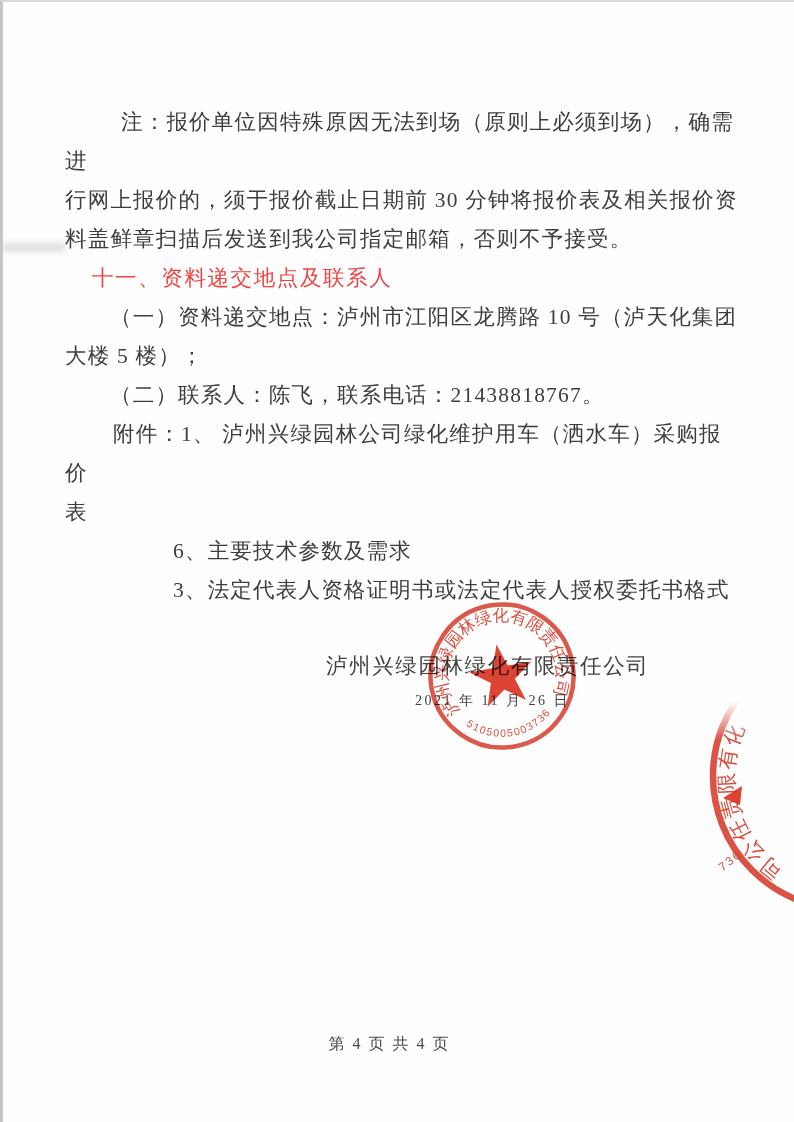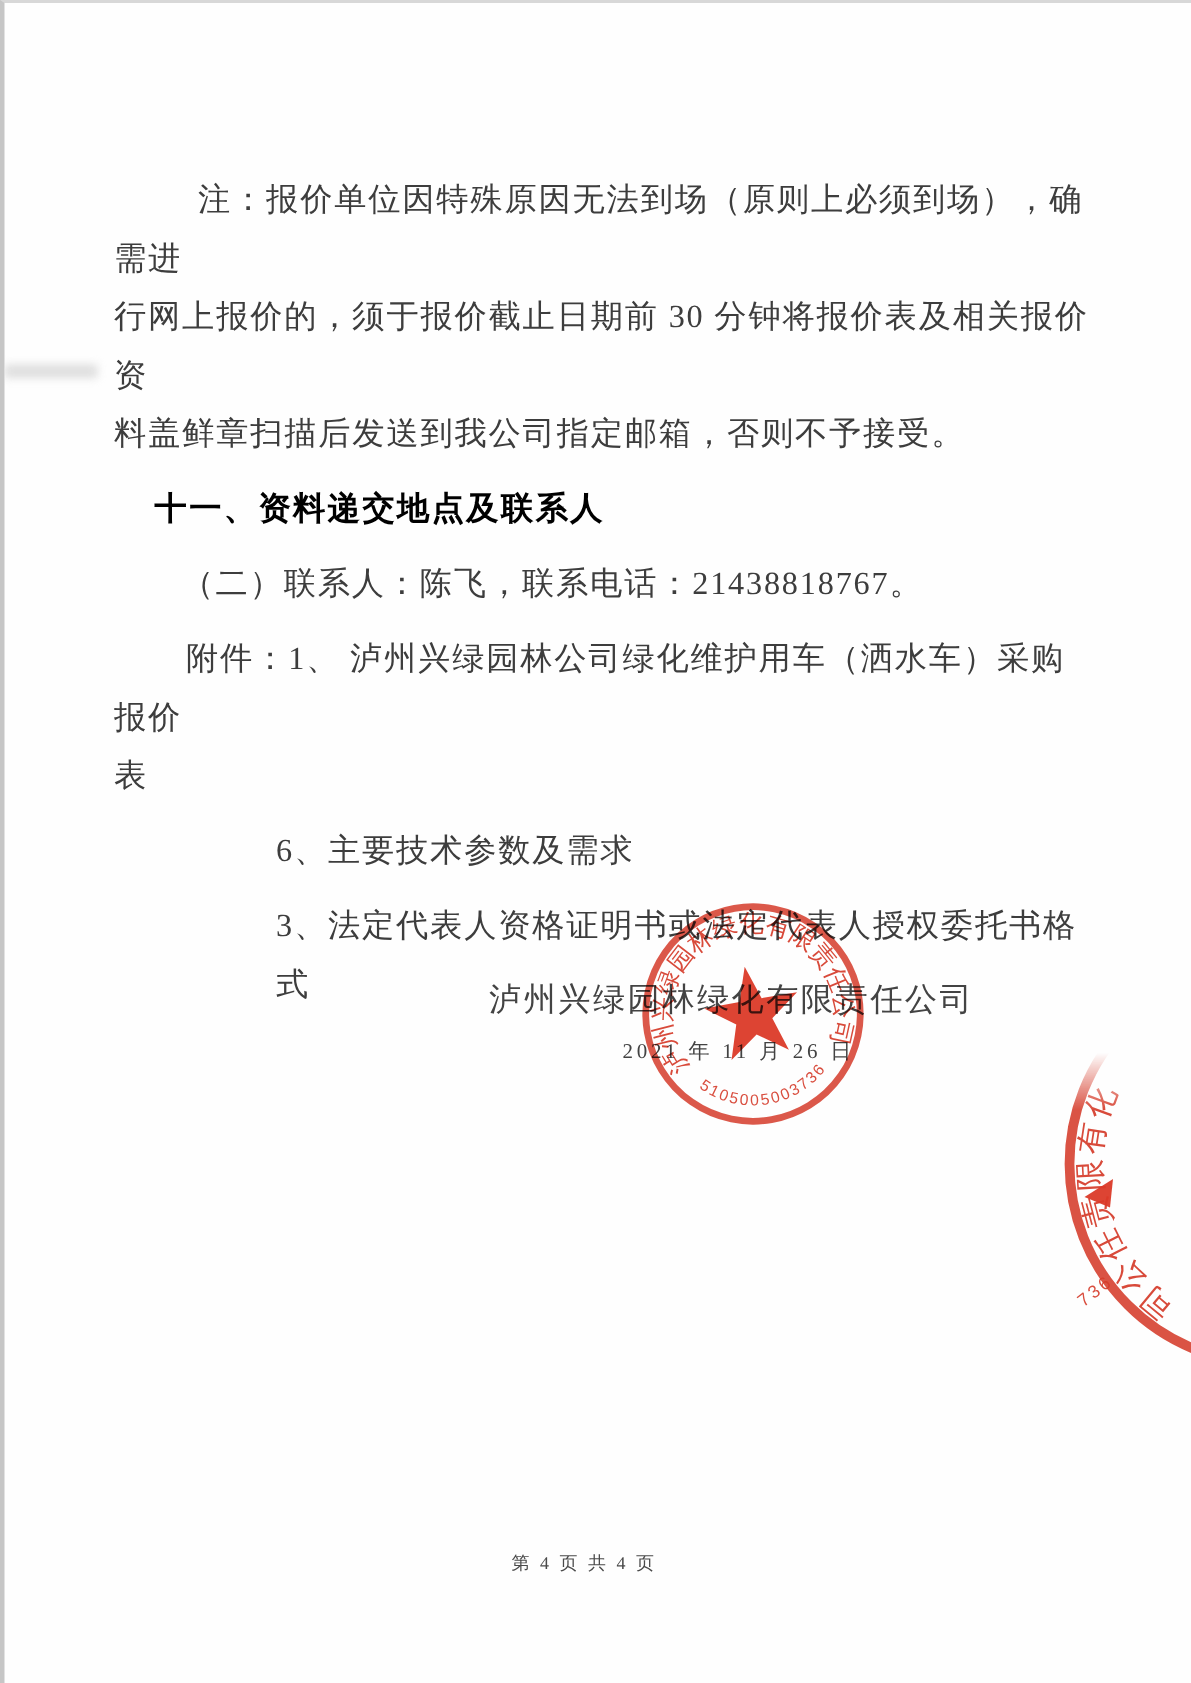--- a/index.html
+++ b/index.html
@@ -6,31 +6,31 @@
   .page{
     position:relative;width:794px;height:1122px;background:#fefefe;
     overflow:hidden;box-sizing:border-box;
     border-left:3px solid #c6c6c6;border-top:2px solid #d8d8d8;
     font-family:"Liberation Serif","DejaVu Serif",serif;color:#3d3d3d;
   }
   .doc{
     position:absolute;left:62px;top:101px;width:676px;
     font-size:21.5px;line-height:39px;letter-spacing:1.2px;
   }
-  .doc p{margin:11px;white-space:pre-line;}
+  .doc p{margin:0;white-space:pre-line;}
   .indent-note{text-indent:56px;}
   .indent-item{text-indent:45px;}
   .indent-attach{text-indent:48px;}
-  .heading{font-family:"Liberation Sans","DejaVu Sans",sans-serif;font-weight:700;letter-spacing:1.6px;color:#000000;}
+  .heading{font-family:"Liberation Sans","DejaVu Sans",sans-serif;font-weight:400;letter-spacing:1.6px;color:#ef4444;}
   .h11{text-indent:27px;}
   .h12{text-indent:25px;}
   .sub{padding-left:108px;}
   .sig-company{position:absolute;left:323px;top:649px;font-size:21.5px;letter-spacing:1.6px;color:#434343;}
   .sig-date{position:absolute;left:412px;top:690px;font-size:14px;letter-spacing:2.5px;color:#434343;}
-  .page-footer{position:absolute;left:0;right:18px;top:1032px;text-align:center;font-size:12px;letter-spacing:2px;color:#4a4a4a;}
+  .page-footer{position:absolute;left:0;right:18px;top:1032px;text-align:center;font-size:16px;letter-spacing:2px;color:#4a4a4a;}
   .seal{position:absolute;mix-blend-mode:multiply;}
   .seal-main{left:409px;top:584px;}
   .seal-edge{
     left:700px;top:630px;
     -webkit-mask-image:linear-gradient(to bottom,transparent 70px,#000 108px);
     mask-image:linear-gradient(to bottom,transparent 70px,#000 108px);
   }
   .smudge{position:absolute;left:0;top:241px;width:62px;height:9px;background:#cdcdcd;filter:blur(3px);opacity:.65;}
   .seal-font{font-family:"Liberation Sans","DejaVu Sans",sans-serif;}
 </style>
@@ -39,20 +39,22 @@
 
 <div class="page">
 
   <div class="smudge"></div>
 
   <div class="doc">
     <p class="indent-note">注：报价单位因特殊原因无法到场（原则上必须到场），确需进
 行网上报价的，须于报价截止日期前 30 分钟将报价表及相关报价资
 料盖鲜章扫描后发送到我公司指定邮箱，否则不予接受。</p>
     <p class="heading h11">十一、资料递交地点及联系人</p>
+    <p class="indent-item">（一）资料递交地点：泸州市江阳区龙腾路 10 号（泸天化集团
+大楼 5 楼）；</p>
     <p class="indent-item">（二）联系人：陈飞，联系电话：21438818767。</p>
     <p class="indent-attach">附件：1、 泸州兴绿园林公司绿化维护用车（洒水车）采购报价
 表</p>
     <p class="sub">6、主要技术参数及需求</p>
     <p class="sub">3、法定代表人资格证明书或法定代表人授权委托书格式</p>
   </div>
 
   <div class="sig-company">泸州兴绿园林绿化有限责任公司</div>
   <div class="sig-date">2021 年 11 月 26 日</div>
 

